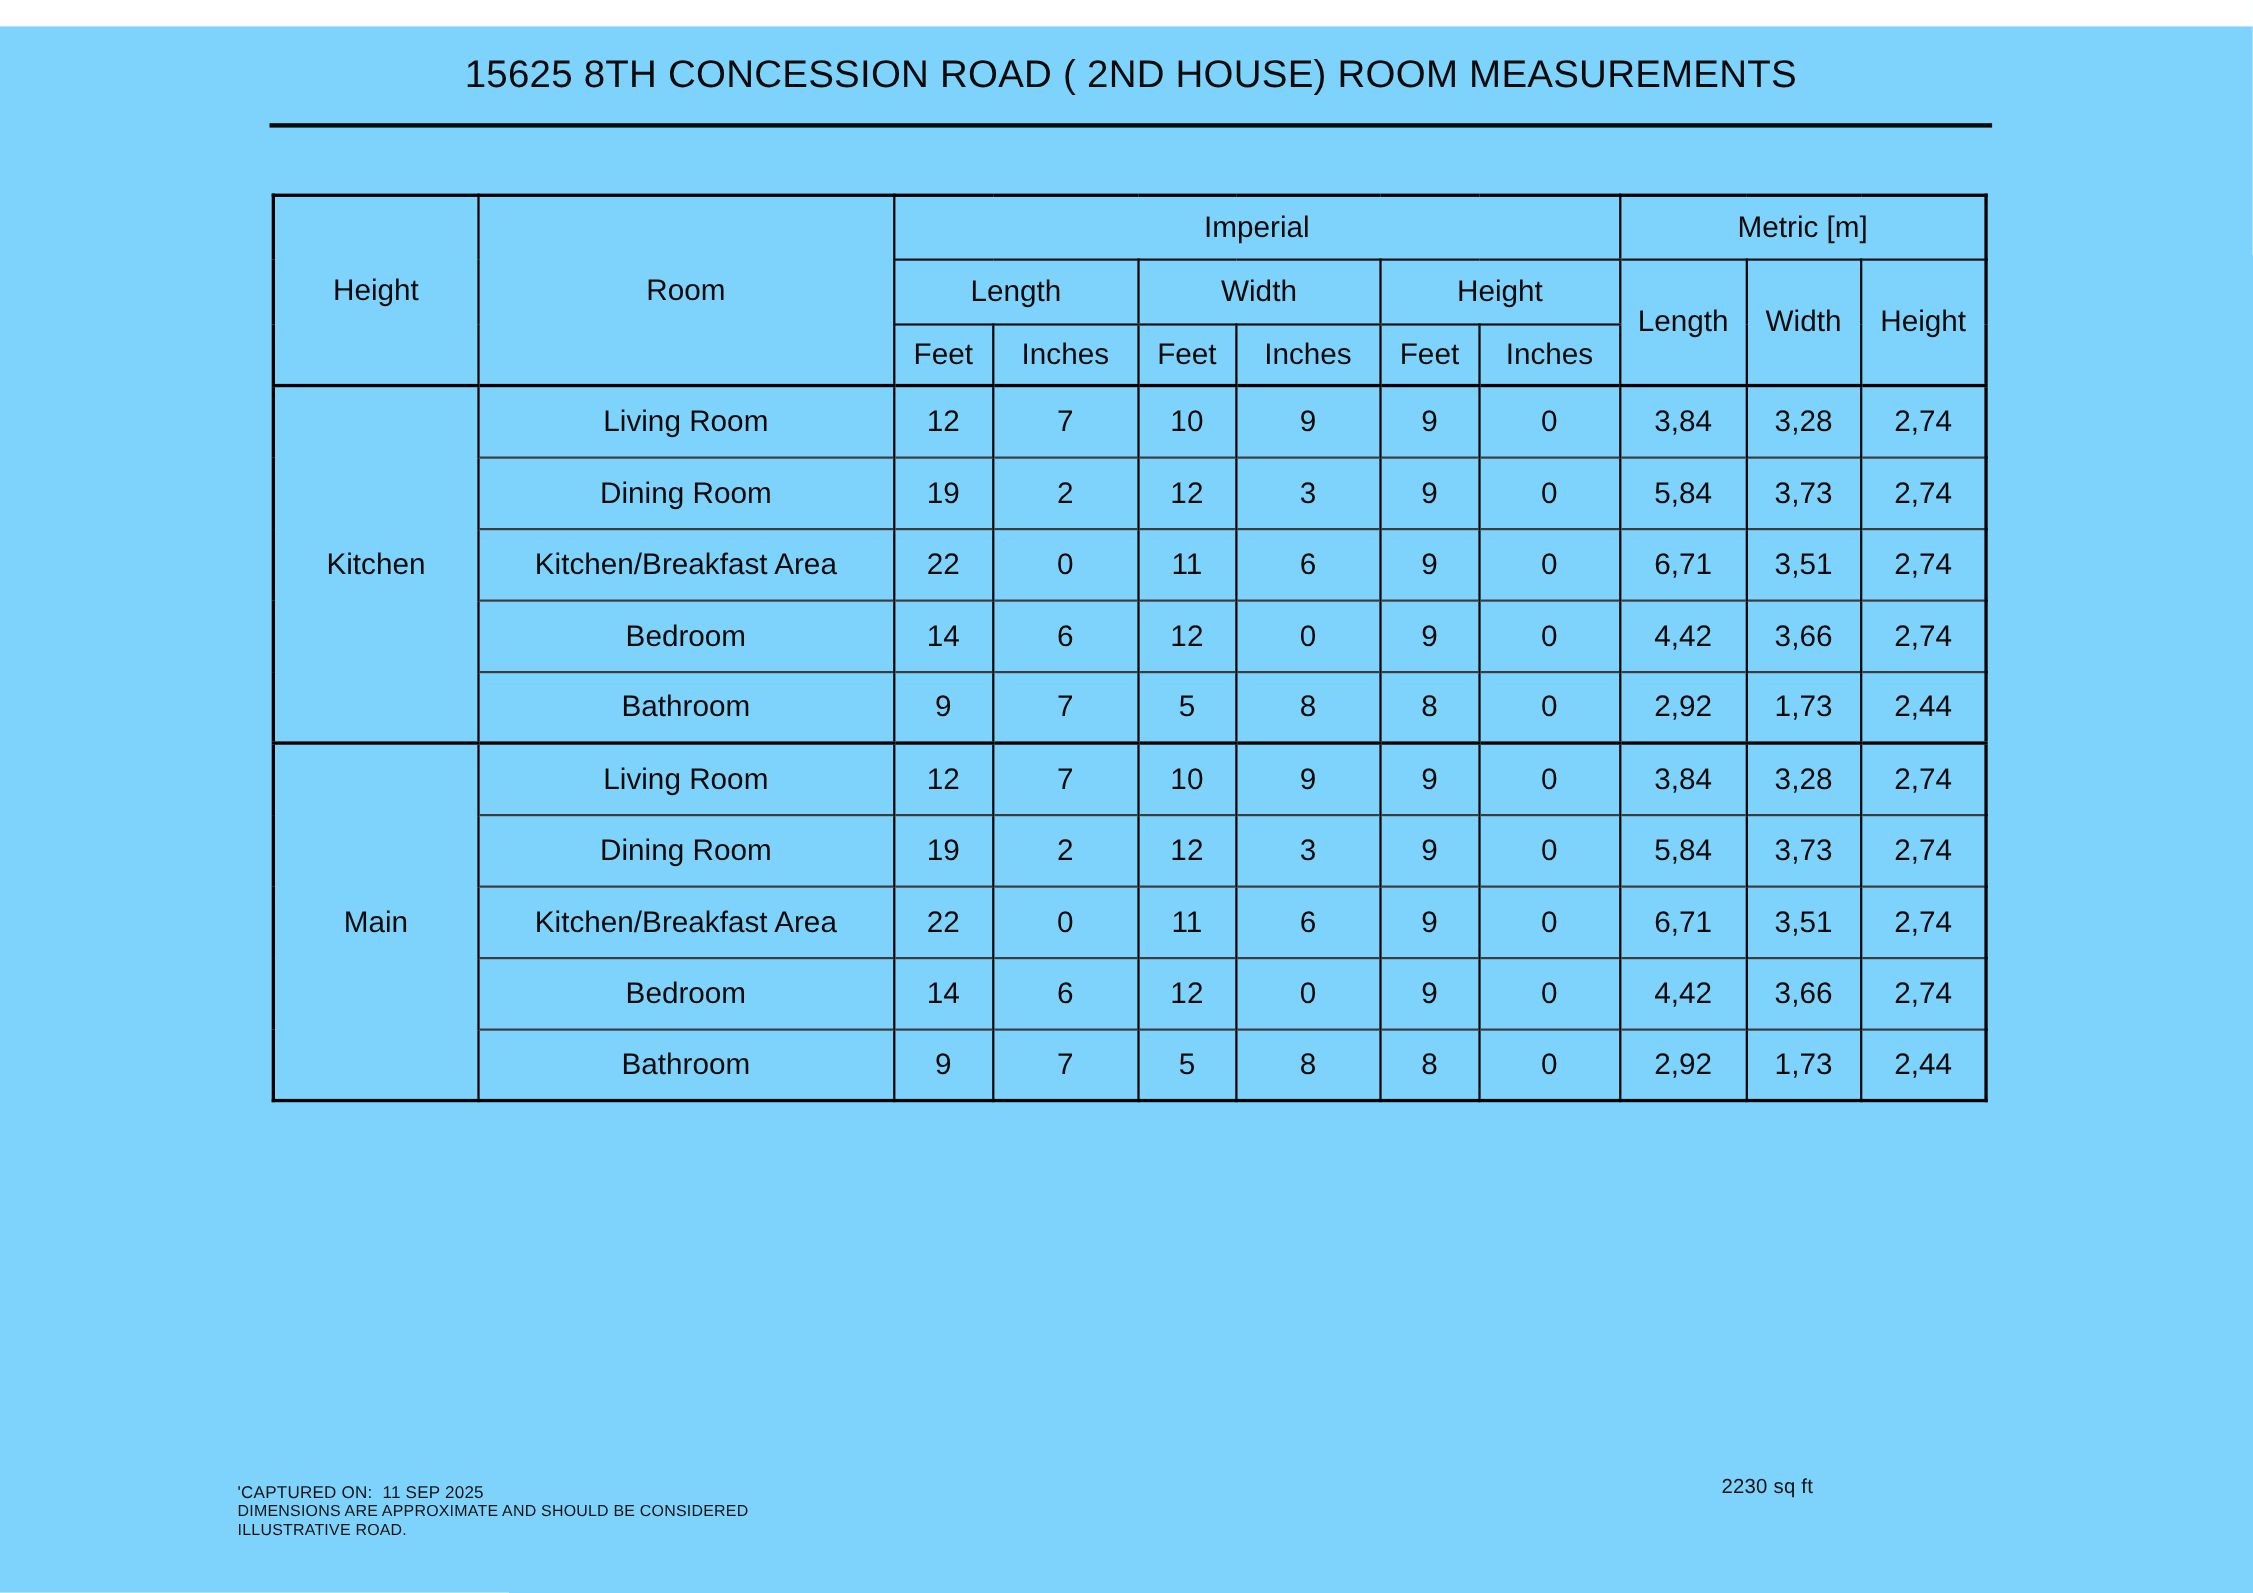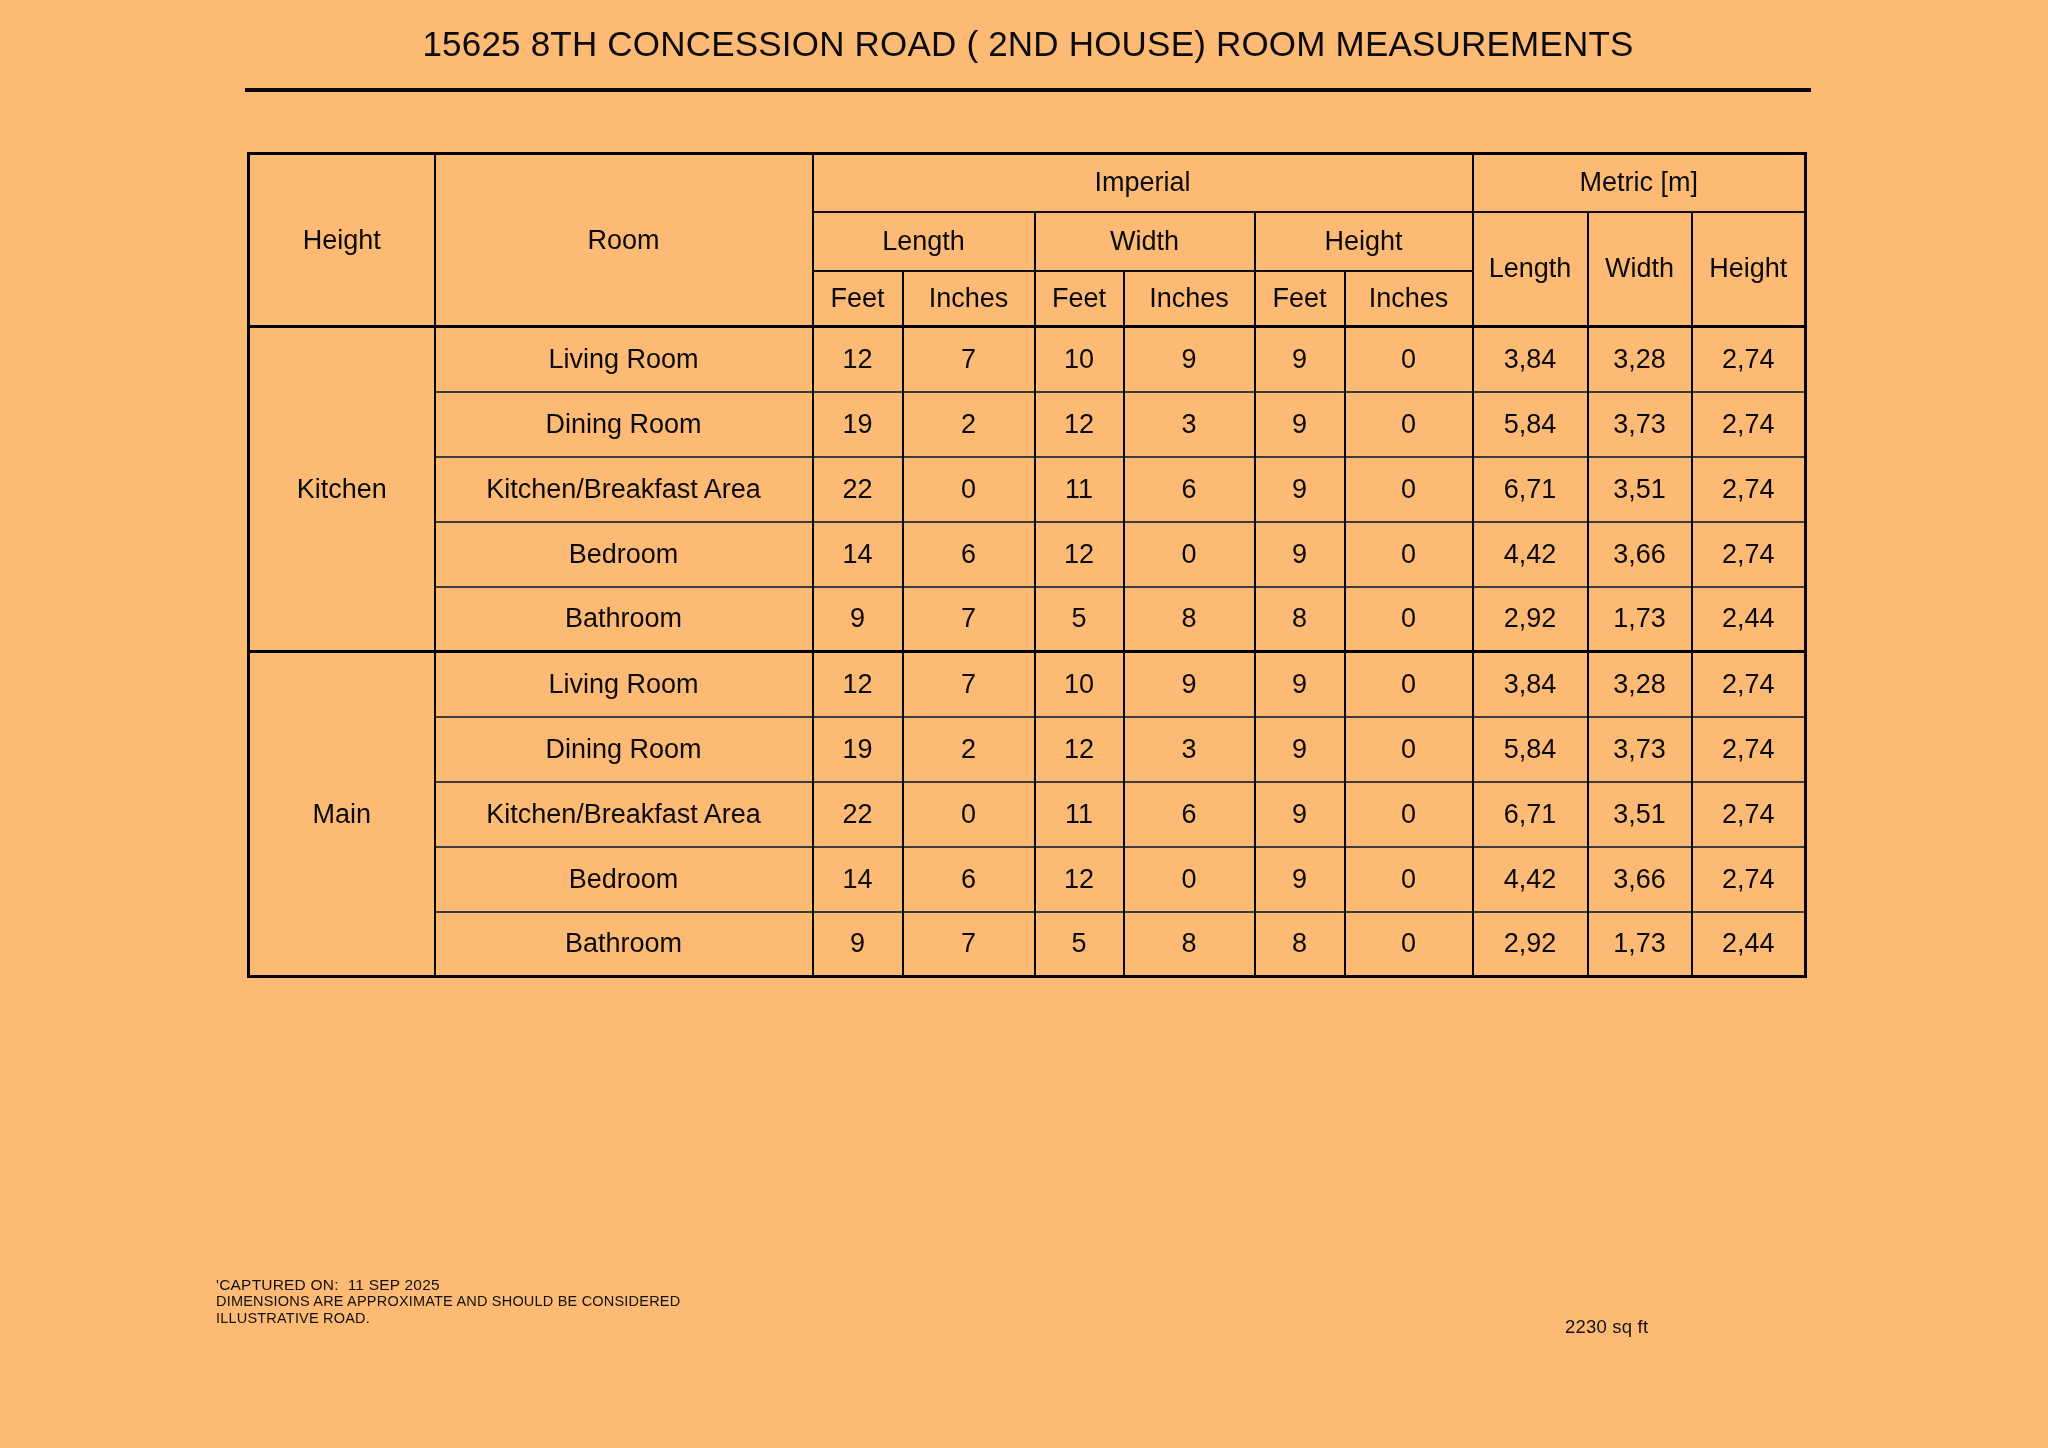--- a/index.html
+++ b/index.html
@@ -1,19 +1,19 @@
 <!DOCTYPE html>
 <html><head>
 <meta charset="utf-8">
 <style>
   * { margin: 0; padding: 0; box-sizing: border-box; }
   html, body { width: 2048px; height: 1448px; background: #ffffff; overflow: hidden; }
   body { font-family: "Liberation Sans", sans-serif; color: #000; position: relative; }
 
-  .page { position: absolute; inset: 0; background: #fdba74; }
+  .page { position: absolute; inset: 0; background: #7dd3fc; margin-top: 24px; }
 
   .doc-title {
     position: absolute; left: 245px; top: 24px; width: 1566px;
     text-align: center; font-size: 35px; letter-spacing: 0.2px;
     color: #0a0a0a; white-space: nowrap;
   }
   .title-rule {
     position: absolute; left: 245px; top: 88px; width: 1566px; height: 4px;
     background: #0a0a0a;
   }
@@ -41,21 +41,21 @@
   th.secline, td.secline { border-left: 3px solid #000; }
 
   
   tbody tr { height: 65px; }
   tbody td { border-top: 2px solid #3c3c3c; }
   tbody tr.group-start td { border-top: 3px solid #000; }
   td.floor-cell { border-top: 3px solid #000; border-left: none; }
   td.room-cell { text-align: left; }
 
   .footer-notes {
-    position: absolute; left: 216px; top: 1276px;
+    position: absolute; left: 216px; top: 1325px;
     color: #111; line-height: 17px;
   }
   .footer-notes .ln1 { font-size: 15.5px; white-space: pre; letter-spacing: 0.2px; }
   .footer-notes .ln2, .footer-notes .ln3 { font-size: 14.5px; white-space: pre; letter-spacing: 0.2px; }
 
   .total-area {
     position: absolute; left: 1565px; top: 1316px;
     font-size: 18.5px; color: #111; letter-spacing: 0.2px;
   }
 </style>

